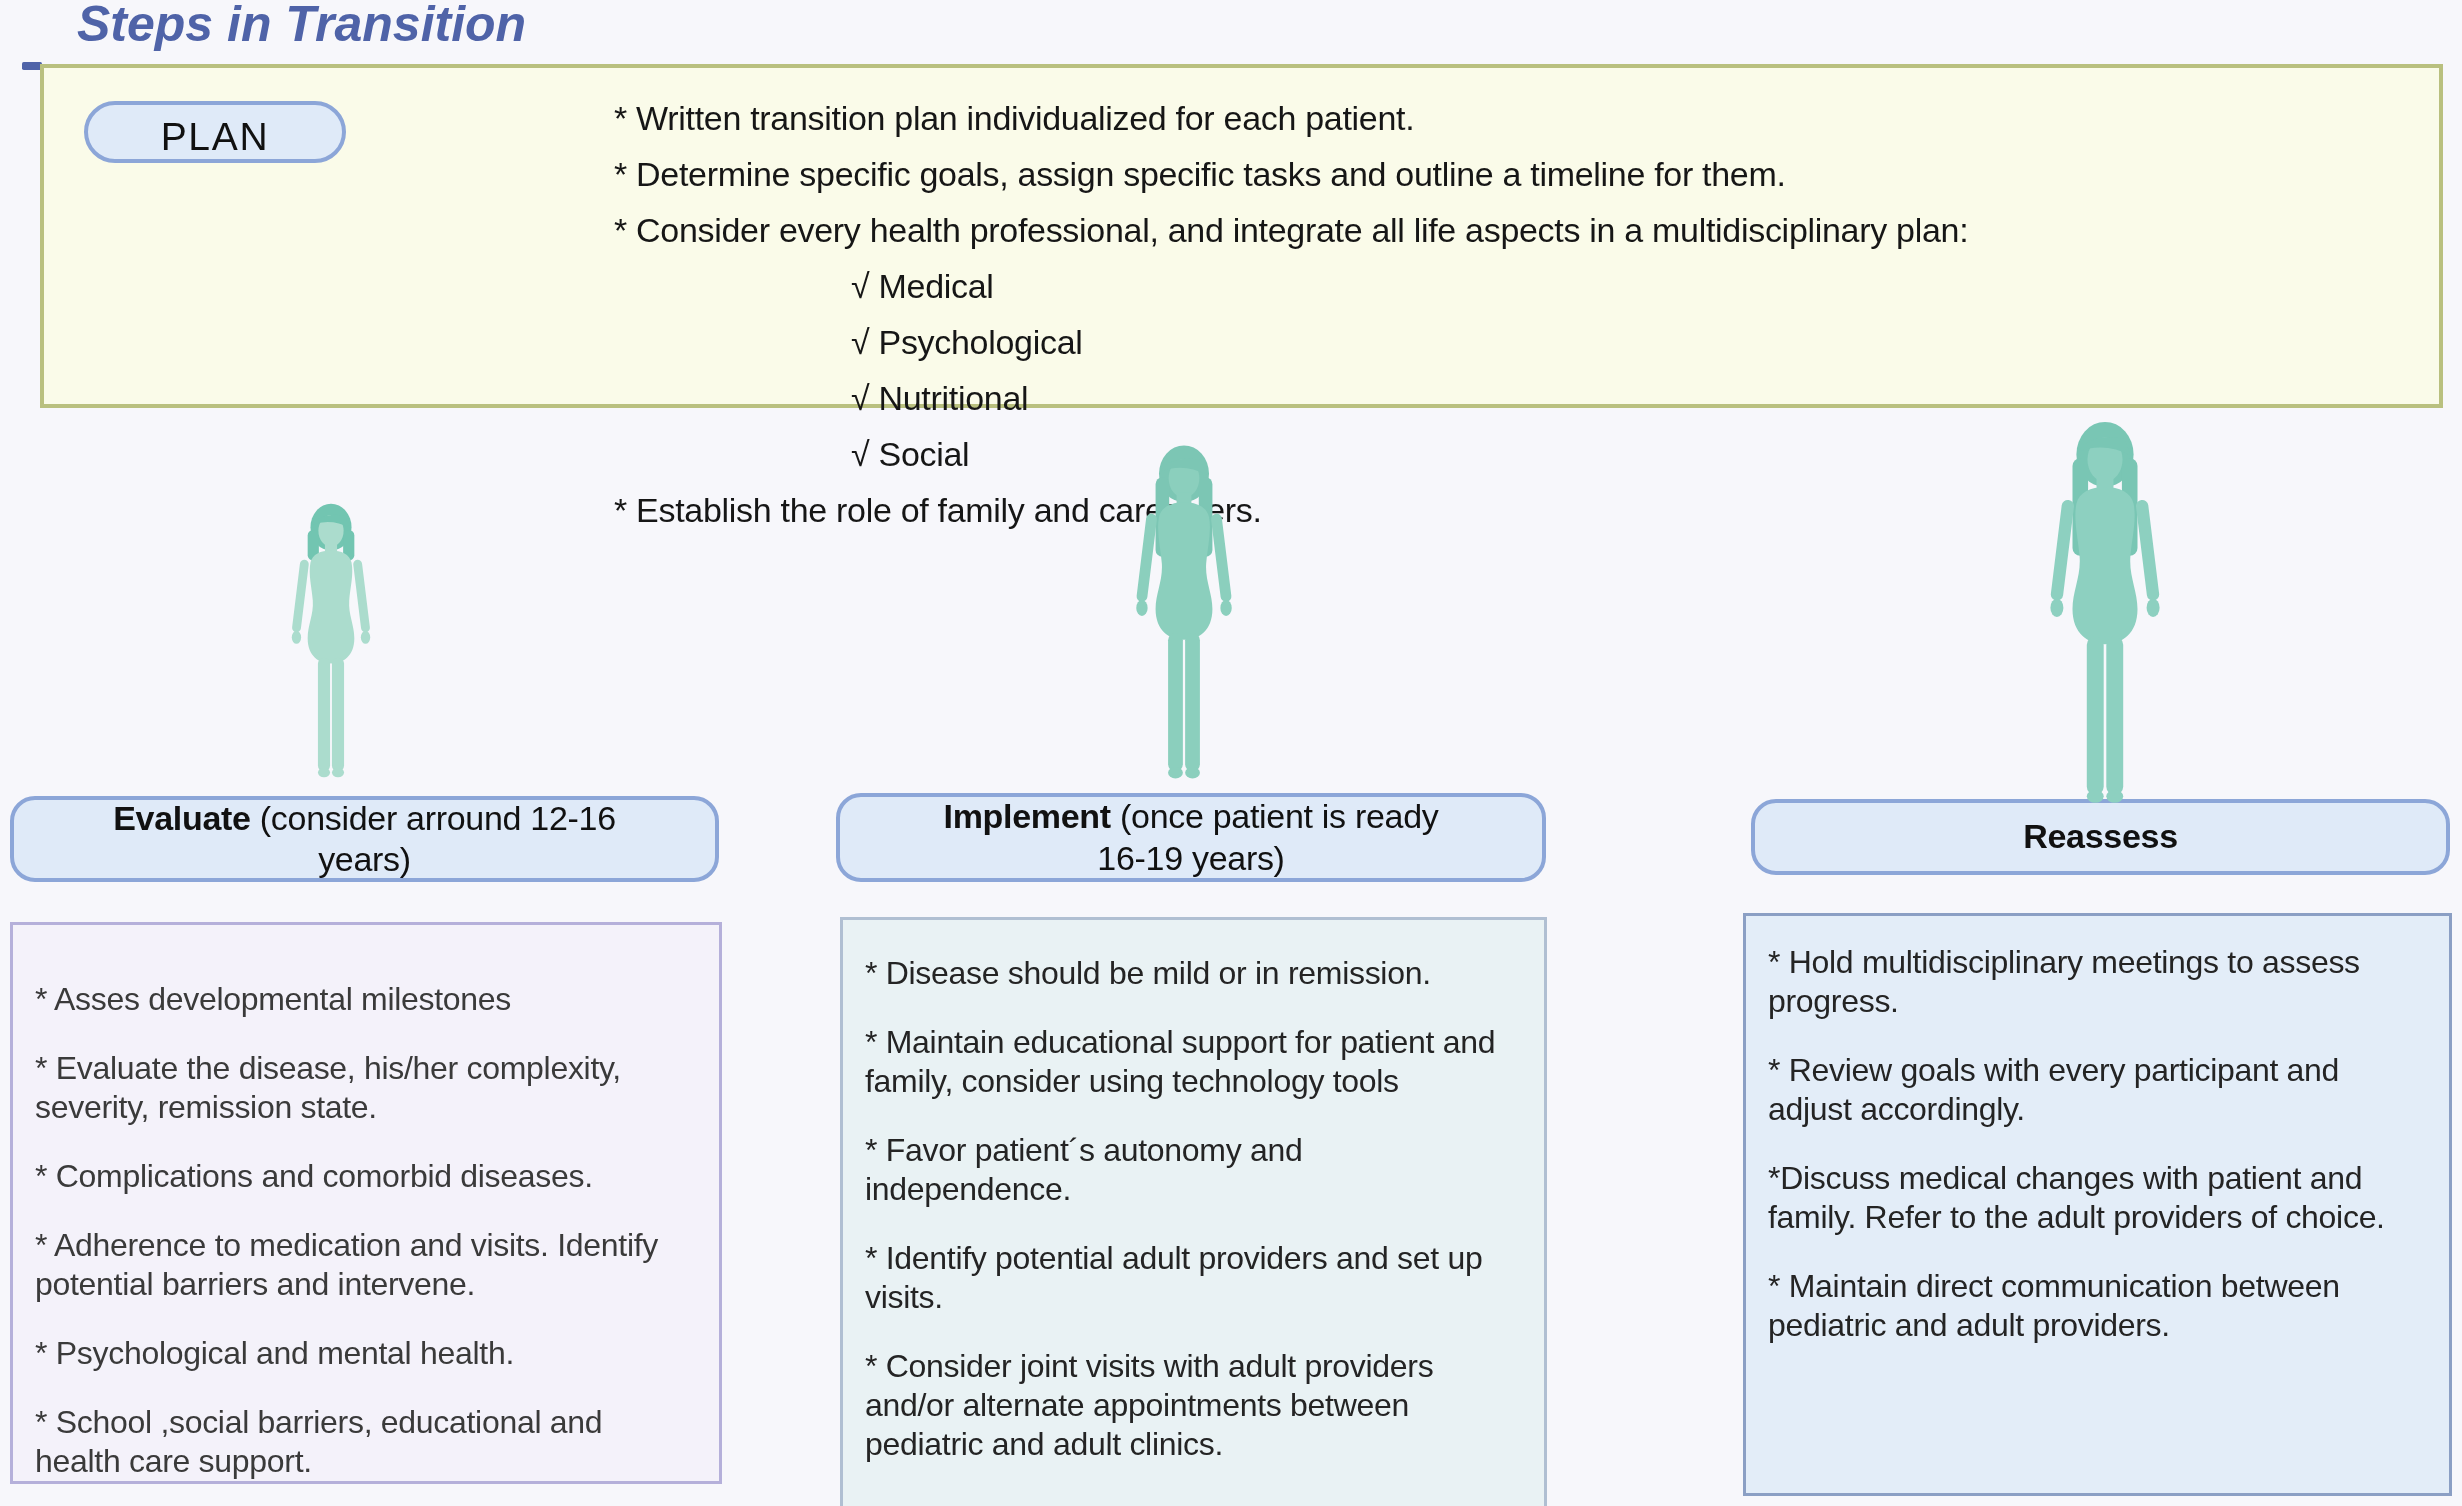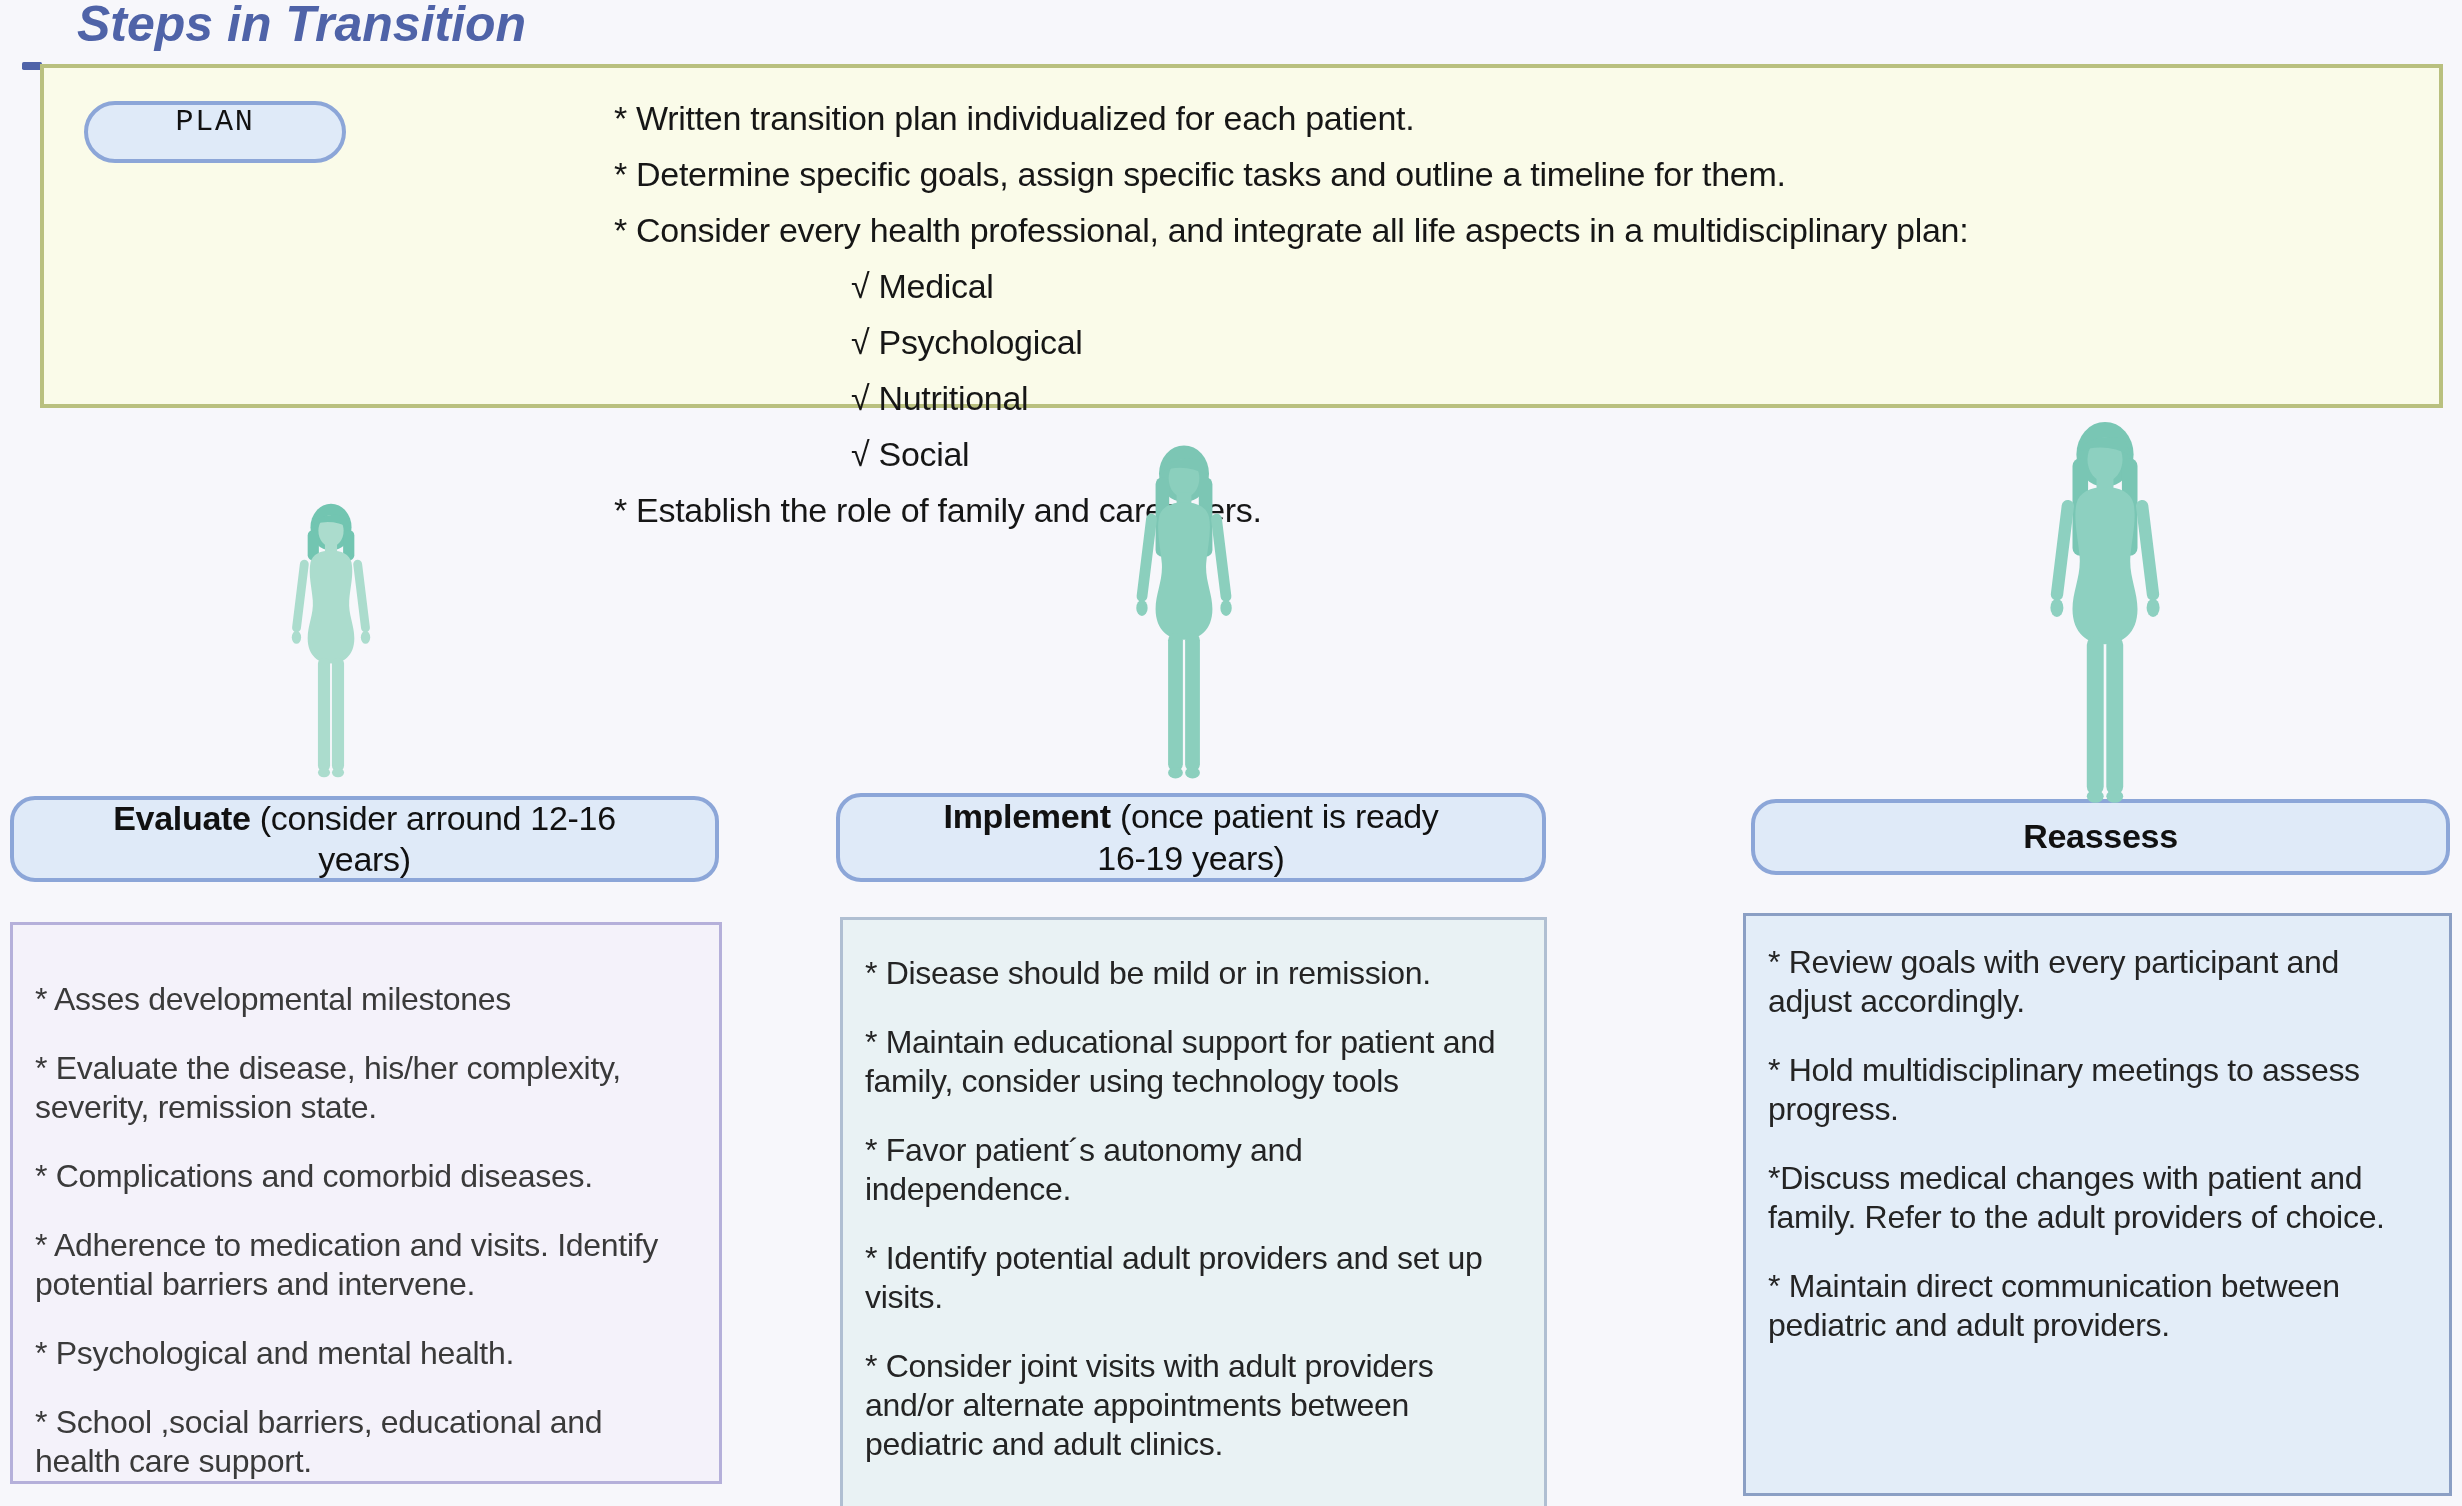--- a/index.html
+++ b/index.html
@@ -24,22 +24,22 @@
     left:40px;top:64px;width:2403px;height:344px;
     background:var(--plan_box_bg,#fafbe9);
     border:4.2px solid var(--plan_box_border,#b9c07f);
     box-sizing:border-box;
   }
   .plan-pill{
     left:84px;top:101px;width:262px;height:62px;
     background:var(--pill_bg,#dfeaf8);
     border:4.2px solid var(--pill_border,#8ca6d8);
     border-radius:34px;box-sizing:border-box;
-    display:flex;align-items:flex-start;justify-content:center;
-    font-size:30px;color:#111;letter-spacing:1.7px;z-index:3;font-family:Liberation Mono, monospace;
+    display:flex;align-items:flex-end;justify-content:center;
+    font-size:39px;color:#111;letter-spacing:1.7px;z-index:3;
   }
   .plan-text{
     left:598px;top:82px;width:1805px;
     font-size:34px;line-height:40px;color:#161616;
     letter-spacing:-0.3px;
   }
   .plan-text p{margin:16px;}
   .plan-text p.ind{padding-left:237px;}
   
   .step-header{
@@ -199,20 +199,20 @@
       <p>* School ,social barriers,  educational and health care  support.</p>
     </div>
   <div class="abs step-box box-2">
       <p>* Disease should be mild or  in remission.</p>
       <p>* Maintain educational support for patient and family, consider using technology tools</p>
       <p>* Favor patient´s autonomy and independence.</p>
       <p>* Identify potential adult providers and set up visits.</p>
       <p>* Consider joint visits with adult providers and/or alternate appointments between pediatric and adult clinics.</p>
     </div>
   <div class="abs step-box box-3">
+      <p>* Hold multidisciplinary meetings to assess progress.</p>
       <p>* Review goals with every participant and adjust accordingly.</p>
-      <p>* Hold multidisciplinary meetings to assess progress.</p>
       <p>*Discuss medical changes with patient and family. Refer to the adult providers of choice.</p>
       <p>* Maintain direct communication between pediatric and adult providers.</p>
     </div>
 
 </div>
 
 
 </body></html>

